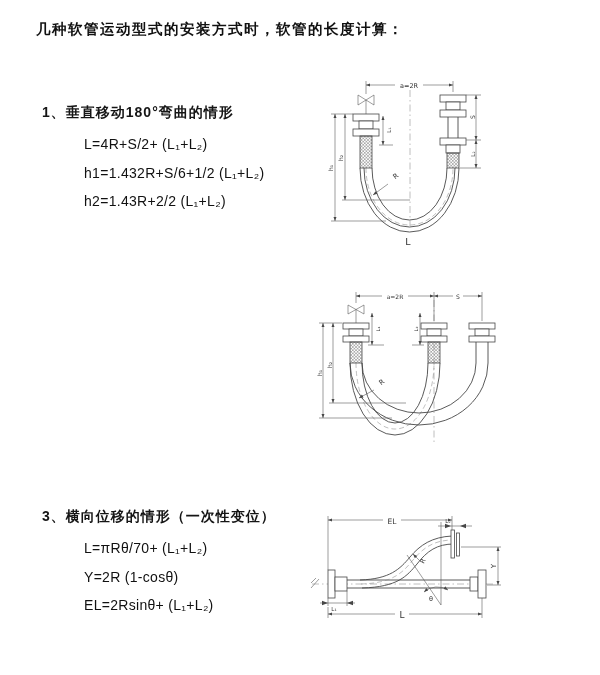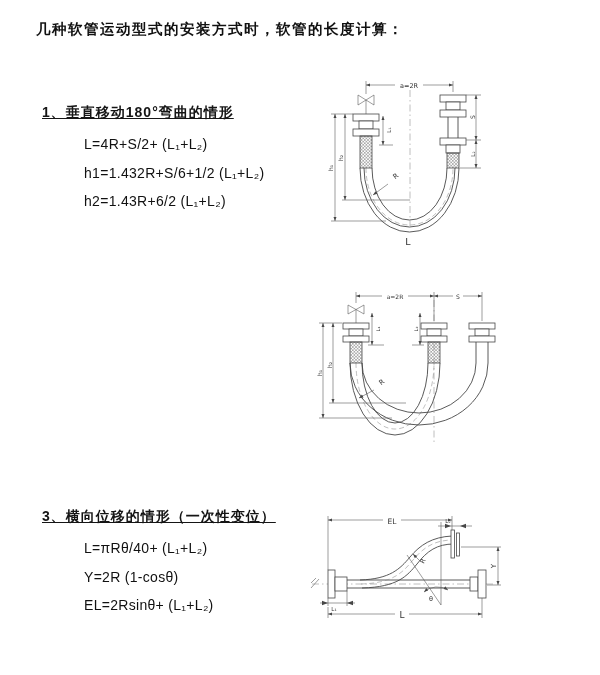--- a/index.html
+++ b/index.html
@@ -8,21 +8,20 @@
     font-family:"Liberation Sans","DejaVu Sans",sans-serif;color:#1a1a1a;
   }
   .title{
     position:absolute;left:36px;top:20px;font-size:14.5px;font-weight:700;
     letter-spacing:1.5px;color:#111;white-space:nowrap;
   }
   .sec{position:absolute;left:42px;}
   .sec h2{
     margin:0 0 8px 0;font-size:14px;font-weight:700;letter-spacing:1px;color:#151515;
     white-space:nowrap;
-    text-decoration:underline;
   }
   .sec .fl{
     margin-left:42px;line-height:28.5px;font-size:14px;font-weight:400;color:#111;
     white-space:nowrap;letter-spacing:.3px;
   }
   #sec1{top:104px}
   #sec2{top:305px}
   #sec3{top:508px}
   .dg{position:absolute;}
   #dg1{left:312px;top:68px}
@@ -41,27 +40,27 @@
 <body>
 
 <div class="page">
 
   <div class="title">几种软管运动型式的安装方式时，软管的长度计算：</div>
 
   <div class="sec" id="sec1">
     <h2>1、垂直移动180°弯曲的情形</h2>
     <div class="fl">L=4R+S/2+ (L₁+L₂)</div>
     <div class="fl">h1=1.432R+S/6+1/2 (L₁+L₂)</div>
-    <div class="fl">h2=1.43R+6/2 (L₁+L₂)</div>
+    <div class="fl">h2=1.43R+2/2 (L₁+L₂)</div>
   </div>
 
 
   <div class="sec" id="sec3">
     <h2>3、横向位移的情形（一次性变位）</h2>
-    <div class="fl">L=πRθ/40+ (L₁+L₂)</div>
+    <div class="fl">L=πRθ/70+ (L₁+L₂)</div>
     <div class="fl">Y=2R (1-cosθ)</div>
     <div class="fl">EL=2Rsinθ+ (L₁+L₂)</div>
   </div>
 
   <div class="dg" id="dg1">
     <svg width="275" height="190" viewBox="0 0 275 190">
       <defs>
         <marker id="ar1" viewBox="0 0 10 10" refX="9" refY="5" markerWidth="8" markerHeight="8" orient="auto-start-reverse">
           <path d="M0,1.6 L9,5 L0,8.4 z" class="arr"></path>
         </marker>

